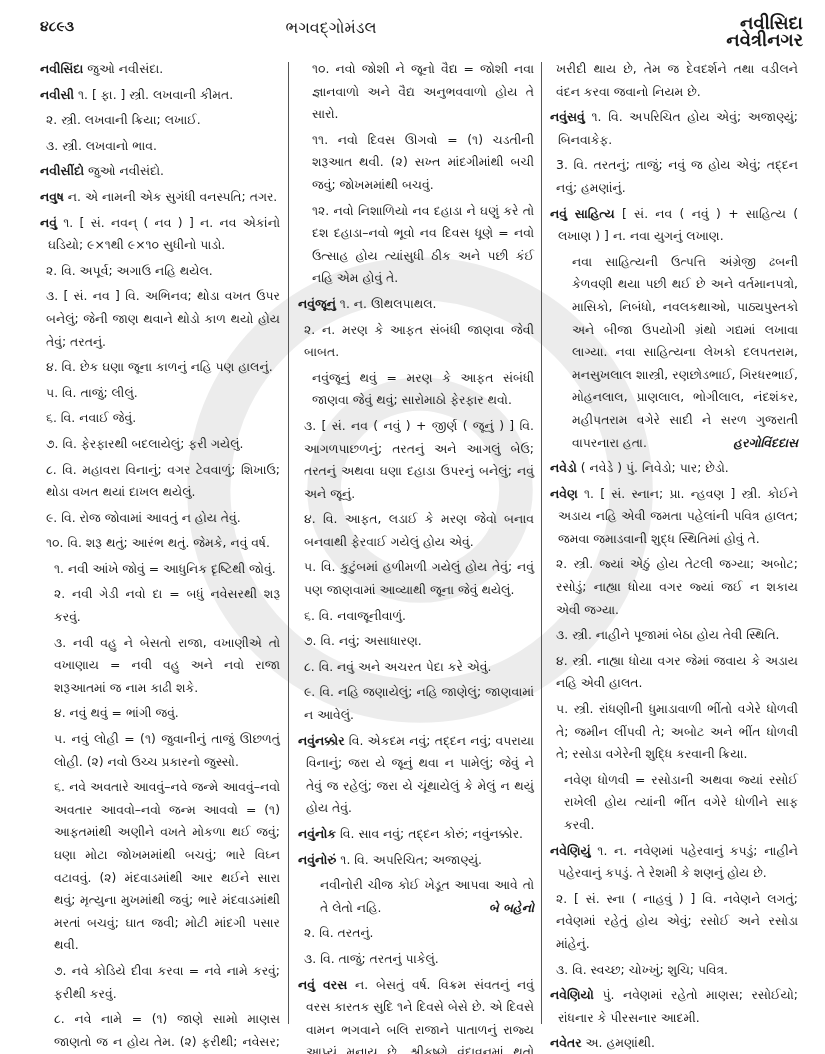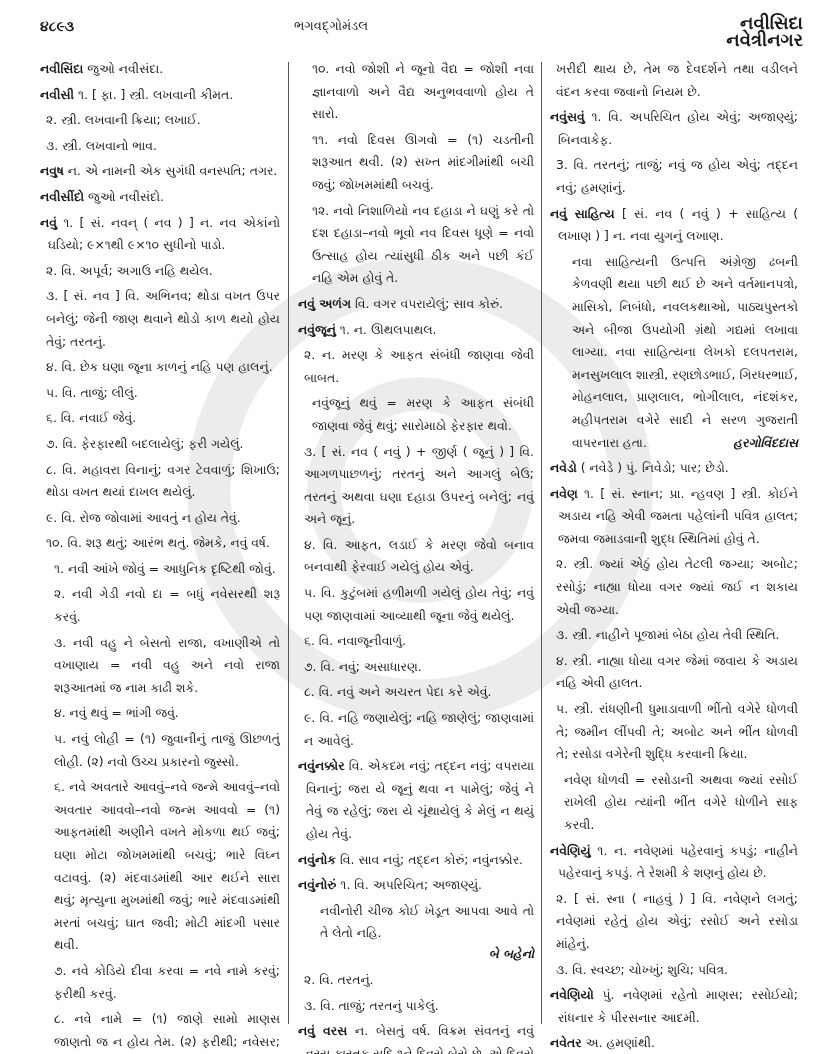--- a/index.html
+++ b/index.html
@@ -6,21 +6,21 @@
   body {
     width: 825px; height: 1054px; position: relative; overflow: hidden;
     font-family: "DejaVu Sans", sans-serif; color: #1a1a1a;
   }
   .watermark {
     position: absolute; left: 180px; top: 250px; width: 480px; height: 480px;
     pointer-events: none; opacity: 0.07;
   }
   .hdr { position: absolute; top: 10px; left: 0; width: 825px; height: 40px; }
   .hdr .pg { position: absolute; left: 40px; top: 8px; font-size: 14px; font-weight: bold; }
-  .hdr .title { position: absolute; left: 0; width: 662px; text-align: center; top: 8px; font-size: 13px; }
+  .hdr .title { position: absolute; left: 0; width: 662px; text-align: center; top: 8px; font-size: 16px; }
   .hdr .guide { position: absolute; right: 22px; top: 4px; text-align: right; font-size: 18px; font-weight: bold; line-height: 17px; }
   .col {
     position: absolute; top: 58px; font-size: 12.4px; line-height: 22.6px;
     text-align: justify;
   }
   .c1 { left: 40px; width: 240px; }
   .c2 { left: 298px; width: 236px; }
   .c3 { left: 550px; width: 248px; }
   .rule { position: absolute; width: 1px; background: #555; top: 62px; height: 962px; }
   .r1 { left: 288px; } .r2 { left: 541px; }
@@ -50,22 +50,22 @@
 </div>
 
 <div class="rule r1"></div>
 <div class="rule r2"></div>
 
 <div class="col c1">
     <div class="e hang"><span class="hw">નવીસિંદા</span> <span>જુઓ નવીસંદા.</span></div>
     <div class="e hang"><span class="hw">નવીસી</span> <span>૧. [ ફા. ] સ્ત્રી. લખવાની કીમત.</span></div>
     <div class="e i1">૨. સ્ત્રી. લખવાની ક્રિયા; લખાઈ.</div>
     <div class="e i1">૩. સ્ત્રી. લખવાનો ભાવ.</div>
+    <div class="e hang"><span class="hw">નવીસીંદો</span> <span>જુઓ નવીસંદો.</span></div>
     <div class="e hang"><span class="hw">નવુષ</span> <span>ન. એ નામની એક સુગંધી વનસ્પતિ; તગર.</span></div>
-    <div class="e hang"><span class="hw">નવીસીંદો</span> <span>જુઓ નવીસંદો.</span></div>
     <div class="e hang"><span class="hw">નવું</span> <span>૧. [ સં. નવન્ ( નવ ) ] ન. નવ એકાંનો ઘડિયો; ૯×૧થી ૯×૧૦ સુધીનો પાડો.</span></div>
     <div class="e i1">૨. વિ. અપૂર્વ; અગાઉ નહિ થયેલ.</div>
     <div class="e i1">૩. [ સં. નવ ] વિ. અભિનવ; થોડા વખત ઉપર બનેલું; જેની જાણ થવાને થોડો કાળ થયો હોય તેવું; તરતનું.</div>
     <div class="e i1">૪. વિ. છેક ઘણા જૂના કાળનું નહિ પણ હાલનું.</div>
     <div class="e i1">૫. વિ. તાજું; લીલું.</div>
     <div class="e i1">૬. વિ. નવાઈ જેવું.</div>
     <div class="e i1">૭. વિ. ફેરફારથી બદલાયેલું; ફરી ગયેલું.</div>
     <div class="e i1">૮. વિ. મહાવરા વિનાનું; વગર ટેવવાળું; શિખાઉ; થોડા વખત થયાં દાખલ થયેલું.</div>
     <div class="e i1">૯. વિ. રોજ જોવામાં આવતું ન હોય તેવું.</div>
     <div class="e i1">૧૦. વિ. શરૂ થતું; આરંભ થતું. જેમકે, નવું વર્ષ.</div>
@@ -75,35 +75,34 @@
     <div class="e i2">૪. નવું થવું = ભાંગી જવું.</div>
     <div class="e i2">૫. નવું લોહી = (૧) જુવાનીનું તાજું ઊછળતું લોહી. (૨) નવો ઉચ્ચ પ્રકારનો જુસ્સો.</div>
     <div class="e i2">૬. નવે અવતારે આવવું–નવે જન્મે આવવું–નવો અવતાર આવવો–નવો જન્મ આવવો = (૧) આફતમાંથી અણીને વખતે મોકળા થઈ જવું; ઘણા મોટા જોખમમાંથી બચવું; ભારે વિઘ્ન વટાવવું. (૨) મંદવાડમાંથી આર થઈને સારા થવું; મૃત્યુના મુખમાંથી જવું; ભારે મંદવાડમાંથી મરતાં બચવું; ઘાત જવી; મોટી માંદગી પસાર થવી.</div>
     <div class="e i2">૭. નવે કોડિયે દીવા કરવા = નવે નામે કરવું; ફરીથી કરવું.</div>
     <div class="e i2">૮. નવે નામે = (૧) જાણે સામો માણસ જાણતો જ ન હોય તેમ. (૨) ફરીથી; નવેસર; નવું મંડાણ કરીને; બીજે નામે; બીજી વાર.</div>
   </div>
 <div class="col c2">
     <div class="e i2">૧૦. નવો જોશી ને જૂનો વૈદ્ય = જોશી નવા જ્ઞાનવાળો અને વૈદ્ય અનુભવવાળો હોય તે સારો.</div>
     <div class="e i2">૧૧. નવો દિવસ ઊગવો = (૧) ચડતીની શરૂઆત થવી. (૨) સખ્ત માંદગીમાંથી બચી જવું; જોખમમાંથી બચવું.</div>
     <div class="e i2">૧૨. નવો નિશાળિયો નવ દહાડા ને ઘણું કરે તો દશ દહાડા–નવો ભૂવો નવ દિવસ ધૂણે = નવો ઉત્સાહ હોય ત્યાંસુધી ઠીક અને પછી કંઈ નહિ એમ હોવું તે.</div>
-    <div class="e hang"><span class="hw">નવું અળંગ</span> <span>વિ. વગર વપરાયેલું; સાવ કોરું.</span></div>
     <div class="e hang"><span class="hw">નવુંજૂનું</span> <span>૧. ન. ઊથલપાથલ.</span></div>
     <div class="e i1">૨. ન. મરણ કે આફત સંબંધી જાણવા જેવી બાબત.</div>
     <div class="e i2">નવુંજૂનું થવું = મરણ કે આફત સંબંધી જાણવા જેવું થવું; સારોમાઠો ફેરફાર થવો.</div>
     <div class="e i1">૩. [ સં. નવ ( નવું ) + જીર્ણ ( જૂનું ) ] વિ. આગળપાછળનું; તરતનું અને આગલું બેઉ; તરતનું અથવા ઘણા દહાડા ઉપરનું બનેલું; નવું અને જૂનું.</div>
     <div class="e i1">૪. વિ. આફત, લડાઈ કે મરણ જેવો બનાવ બનવાથી ફેરવાઈ ગયેલું હોય એવું.</div>
     <div class="e i1">૫. વિ. કુટુંબમાં હળીમળી ગયેલું હોય તેવું; નવું પણ જાણવામાં આવ્યાથી જૂના જેવું થયેલું.</div>
     <div class="e i1">૬. વિ. નવાજૂનીવાળું.</div>
     <div class="e i1">૭. વિ. નવું; અસાધારણ.</div>
     <div class="e i1">૮. વિ. નવું અને અચરત પેદા કરે એવું.</div>
     <div class="e i1">૯. વિ. નહિ જણાયેલું; નહિ જાણેલું; જાણવામાં ન આવેલું.</div>
     <div class="e hang"><span class="hw">નવુંનક્કોર</span> <span>વિ. એકદમ નવું; તદ્દન નવું; વપરાયા વિનાનું; જરા યે જૂનું થવા ન પામેલું; જેવું ને તેવું જ રહેલું; જરા યે ચૂંથાયેલું કે મેલું ન થયું હોય તેવું.</span></div>
     <div class="e hang"><span class="hw">નવુંનોક</span> <span>વિ. સાવ નવું; તદ્દન કોરું; નવુંનક્કોર.</span></div>
     <div class="e hang"><span class="hw">નવુંનોરું</span> <span>૧. વિ. અપરિચિત; અજાણ્યું.</span></div>
-    <div class="e i3"><span>નવીનોરી ચીજ કોઈ ખેડૂત આપવા આવે તો તે લેતો નહિ.</span> <span class="b" style="float: right; margin-top: 21px;">બે બહેનો</span><div style="clear: both;"></div></div>
+    <div class="e i3"><span>નવીનોરી ચીજ કોઈ ખેડૂત આપવા આવે તો તે લેતો નહિ.</span> <span class="b" style="float: right;">બે બહેનો</span><div style="clear: both;"></div></div>
     <div class="e i1">૨. વિ. તરતનું.</div>
     <div class="e i1">૩. વિ. તાજું; તરતનું પાકેલું.</div>
     <div class="e hang"><span class="hw">નવું વરસ</span> <span>ન. બેસતું વર્ષ. વિક્રમ સંવતનું નવું વરસ કારતક સુદિ ૧ને દિવસે બેસે છે. એ દિવસે વામન ભગવાને બલિ રાજાને પાતાળનું રાજ્ય આપ્યું મનાય છે. શ્રીકૃષ્ણે વૃંદાવનમાં થતો ઇંદ્રયાગ બંધ કરાવી ગોવર્ધનપૂજન કરાવ્યું હતું. બેસતા વર્ષને દિવસે અન્નકૂટનો ઓચ્છવ અને સબરસની</span></div>
   </div>
 <div class="col c3">
     <div class="e i1">ખરીદી થાય છે, તેમ જ દેવદર્શને તથા વડીલને વંદન કરવા જવાનો નિયમ છે.</div>
     <div class="e hang"><span class="hw">નવુંસવું</span> <span>૧. વિ. અપરિચિત હોય એવું; અજાણ્યું; બિનવાકેફ.</span></div>
     <div class="e i1">3. વિ. તરતનું; તાજું; નવું જ હોય એવું; તદ્દન નવું; હમણાંનું.</div>
     <div class="e hang"><span class="hw">નવું સાહિત્ય</span> <span>[ સં. નવ ( નવું ) + સાહિત્ય ( લખાણ ) ] ન. નવા યુગનું લખાણ.</span></div>
     <div class="e i3"><span>નવા સાહિત્યની ઉત્પત્તિ અંગ્રેજી ઢબની કેળવણી થયા પછી થઈ છે અને વર્તમાનપત્રો, માસિકો, નિબંધો, નવલકથાઓ, પાઠ્યપુસ્તકો અને બીજા ઉપયોગી ગ્રંથો ગદ્યમાં લખાવા લાગ્યા. નવા સાહિત્યના લેખકો દલપતરામ, મનસુખલાલ શાસ્ત્રી, રણછોડભાઈ, ગિરધરભાઈ, મોહનલાલ, પ્રાણલાલ, ભોગીલાલ, નંદશંકર, મહીપતરામ વગેરે સાદી ને સરળ ગુજરાતી વાપરનારા હતા.</span> <span class="b" style="float: right;">હરગોવિંદદાસ</span><div style="clear: both;"></div></div>

